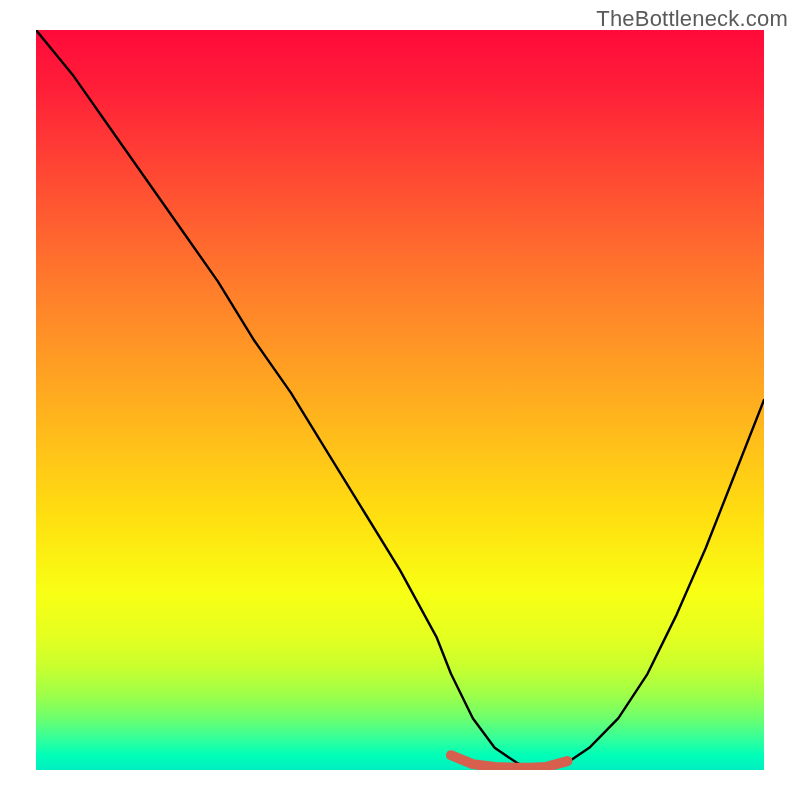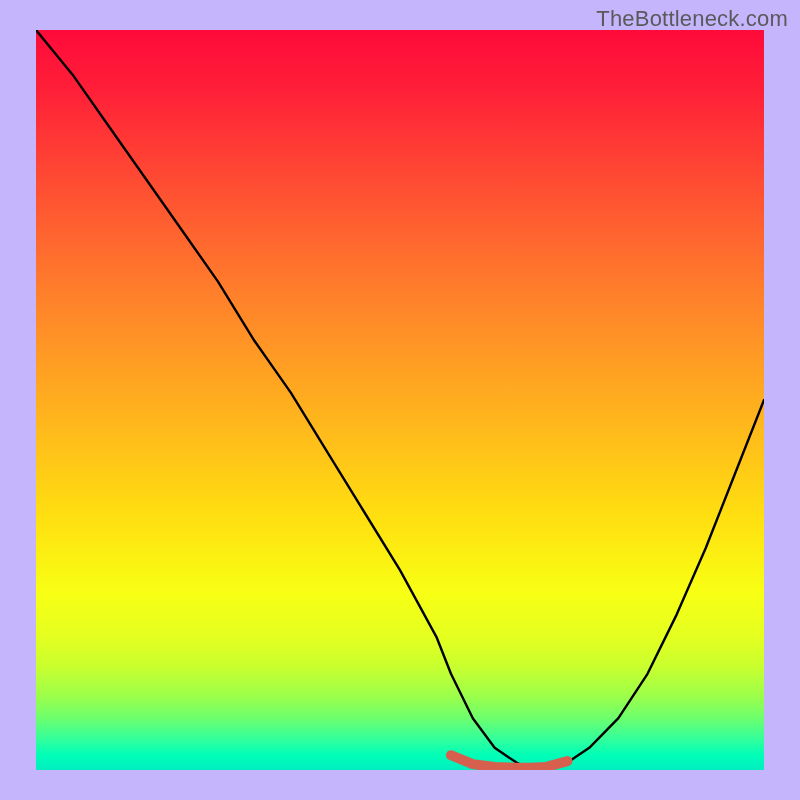--- a/index.html
+++ b/index.html
@@ -8,21 +8,21 @@
     width: 800px;
     height: 800px;
     background: #000;
     overflow: hidden;
     font-family: Arial, Helvetica, sans-serif;
   }
   .frame {
     position: relative;
     width: 800px;
     height: 800px;
-    background: #c4b5fd;
+    background: #ffffff;
   }
   .watermark {
     position: absolute;
     top: 6px;
     right: 12px;
     color: #5a5a5a;
     font-size: 22px;
     font-weight: 500;
     letter-spacing: 0.2px;
     z-index: 5;

